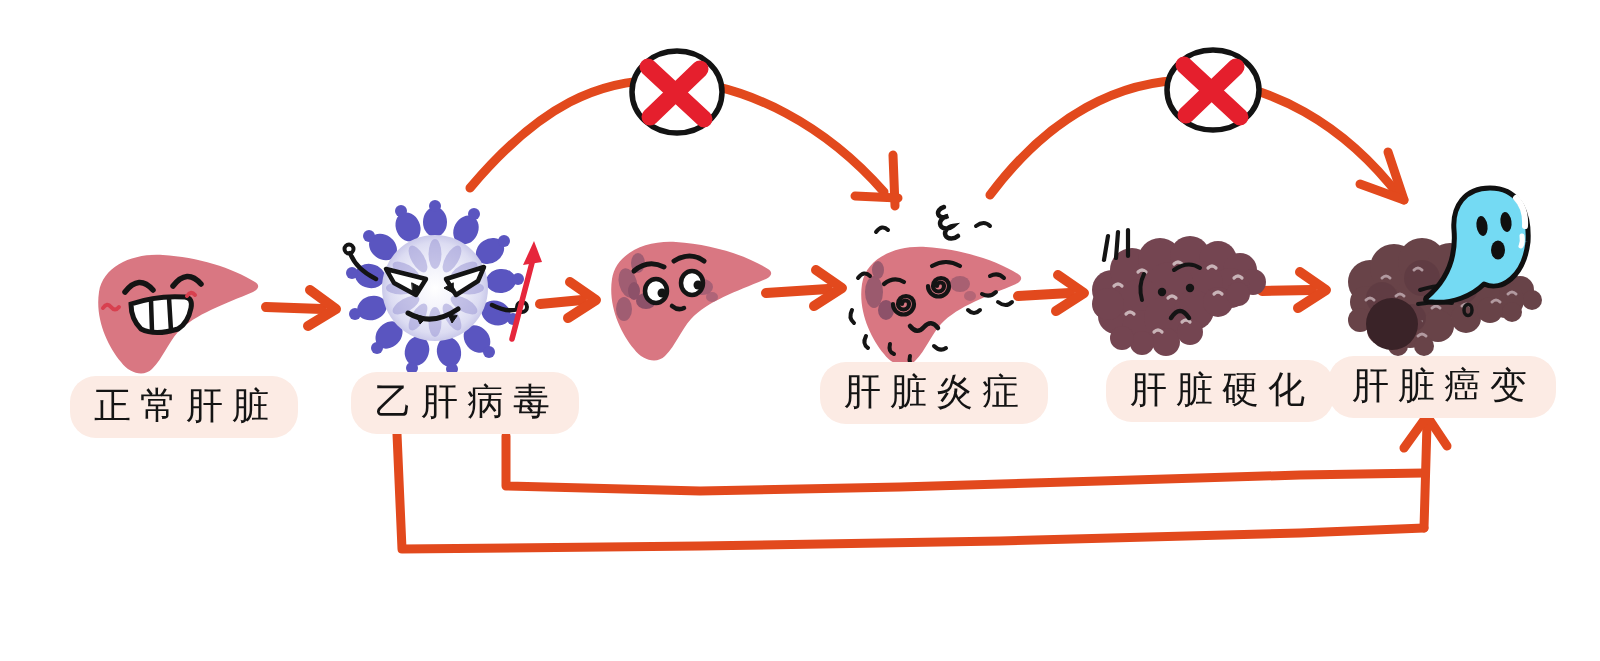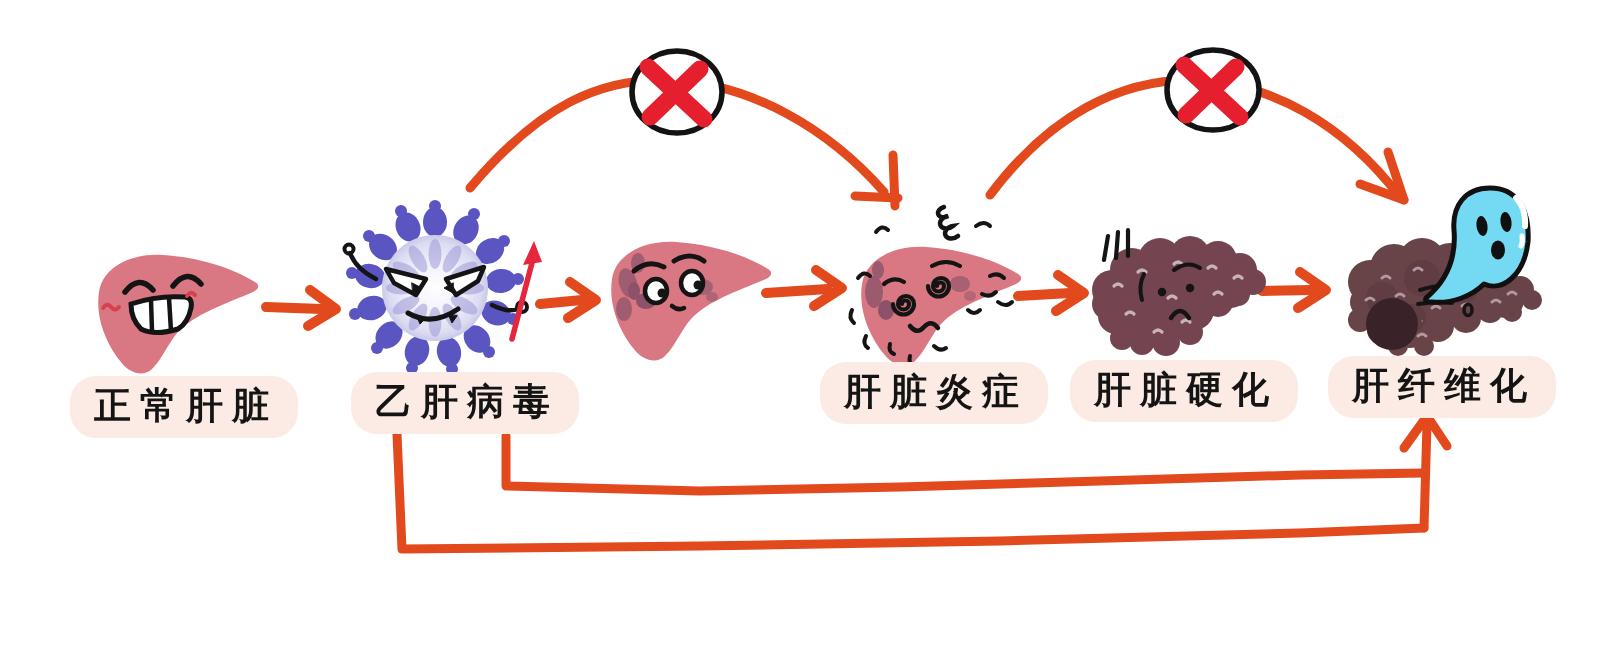--- a/index.html
+++ b/index.html
@@ -6,21 +6,21 @@
   body{width:1600px;height:661px;overflow:hidden;font-family:"DejaVu Sans",sans-serif;}
   .canvas{position:relative;width:1600px;height:661px;background:#ffffff;}
   .layer{position:absolute;left:0;top:0;}
   .illus{position:absolute;overflow:visible;}
   .stage-label{
     position:absolute;
     background:#fcebe4;
     border-radius:26px;
     padding:5px 20px 7px 24px;
     font-size:37px;
-    font-weight:700;
+    font-weight:400;
     letter-spacing:9px;
     color:#141414;
     white-space:nowrap;
   }
 </style>
 </head>
 <body>
 
 <div class="canvas">
 
@@ -346,16 +346,16 @@
       <ellipse cx="184" cy="44" rx="5.5" ry="10" fill="#101010" transform="rotate(-8,184,44)"></ellipse>
       <ellipse cx="176" cy="72" rx="7" ry="9.5" fill="#101010"></ellipse>
       <path d="M194,20 Q204,30 203,48" fill="none" stroke="#ffffff" stroke-width="6" stroke-linecap="round"></path>
       <path d="M200,58 q1,6 -1,10" fill="none" stroke="#ffffff" stroke-width="5" stroke-linecap="round"></path>
     </g>
   </svg>
 
   <div class="stage-label" style="left:70px;top:376px;">正常肝脏</div>
   <div class="stage-label" style="left:351px;top:372px;">乙肝病毒</div>
   <div class="stage-label" style="left:820px;top:362px;">肝脏炎症</div>
-  <div class="stage-label" style="left:1070px;top:360px;">肝脏硬化</div>
-  <div class="stage-label" style="left:1328px;top:356px;">肝纤维化</div>
+  <div class="stage-label" style="left:1106px;top:360px;">肝脏硬化</div>
+  <div class="stage-label" style="left:1328px;top:356px;">肝脏癌变</div>
 
 </div>
 
 </body></html>

